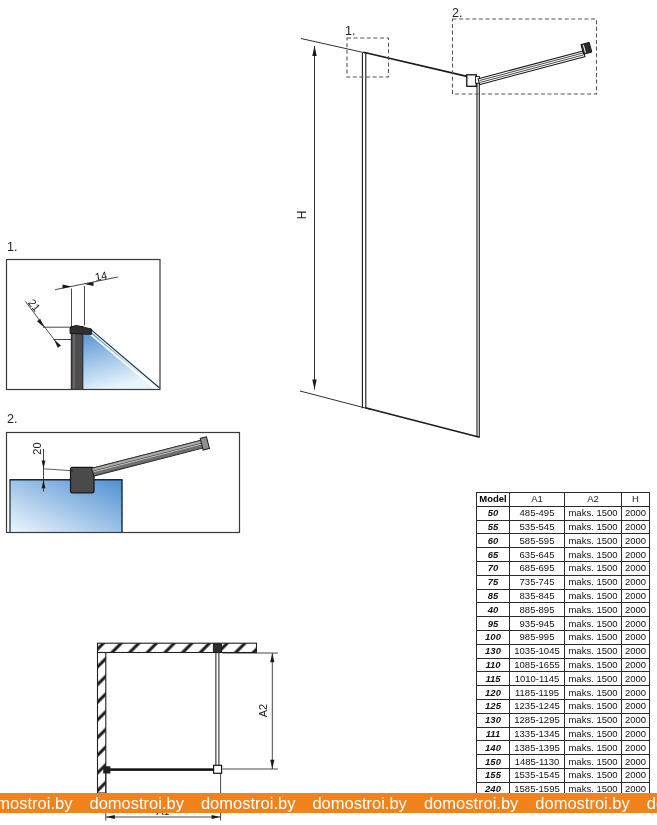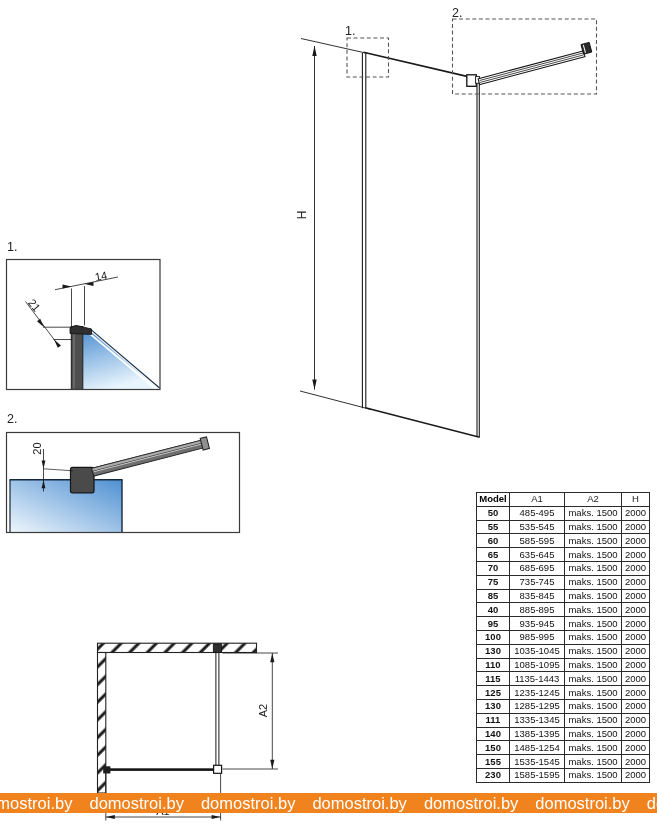--- a/index.html
+++ b/index.html
@@ -12,21 +12,21 @@
   .rot-21{transform:rotate(50deg);transform-origin:center;}
   .ref{font-size:12.5px;color:#222;}
   .dim{font-size:11px;}
   .dimH{font-size:12px;}
 
   .spec-table{position:absolute;left:476px;top:492px;z-index:2;border-collapse:collapse;table-layout:fixed;}
   .spec-table th,.spec-table td{border:1px solid #2b2b2b;text-align:center;vertical-align:middle;
       padding:0 1px;font-size:9.5px;height:12.8px;line-height:1.05;color:#111;overflow:hidden;}
   .spec-table th{font-weight:normal;color:#222;}
   .spec-table th.model-h{font-weight:bold;color:#000;}
-  .spec-table td.model-cell{font-weight:bold;text-align:center;}
+  .spec-table td.model-cell{font-weight:bold;font-style:italic;text-align:center;}
 
   .wm-band{position:absolute;left:0;top:792.5px;width:657px;height:20px;z-index:10;
       background:#f0831e;overflow:hidden;display:flex;align-items:center;gap:17px;}
   .wm-band span{color:#ffffff;font-size:16.5px;line-height:20px;white-space:nowrap;flex:0 0 auto;}
   .wm-band span:first-child{margin-left:-22px;}
 </style>
 </head>
 <body>
 
 <div class="stage">
@@ -251,27 +251,33 @@
           <td>2000</td>
         </tr>
         <tr>
           <td class="model-cell">130</td>
           <td>1035-1045</td>
           <td>maks. 1500</td>
           <td>2000</td>
         </tr>
         <tr>
           <td class="model-cell">110</td>
-          <td>1085-1095</td>
+          <td>1085-1655</td>
           <td>maks. 1500</td>
           <td>2000</td>
         </tr>
         <tr>
           <td class="model-cell">115</td>
-          <td>1135-1443</td>
+          <td>1010-1145</td>
+          <td>maks. 1500</td>
+          <td>2000</td>
+        </tr>
+        <tr>
+          <td class="model-cell">120</td>
+          <td>1185-1195</td>
           <td>maks. 1500</td>
           <td>2000</td>
         </tr>
         <tr>
           <td class="model-cell">125</td>
           <td>1235-1245</td>
           <td>maks. 1500</td>
           <td>2000</td>
         </tr>
         <tr>
@@ -287,32 +293,32 @@
           <td>2000</td>
         </tr>
         <tr>
           <td class="model-cell">140</td>
           <td>1385-1395</td>
           <td>maks. 1500</td>
           <td>2000</td>
         </tr>
         <tr>
           <td class="model-cell">150</td>
-          <td>1485-1254</td>
+          <td>1485-1130</td>
           <td>maks. 1500</td>
           <td>2000</td>
         </tr>
         <tr>
           <td class="model-cell">155</td>
           <td>1535-1545</td>
           <td>maks. 1500</td>
           <td>2000</td>
         </tr>
         <tr>
-          <td class="model-cell">230</td>
+          <td class="model-cell">240</td>
           <td>1585-1595</td>
           <td>maks. 1500</td>
           <td>2000</td>
         </tr>
       </tbody>
   </table>
 
   <div class="wm-band">
 
   <span>domostroi.by</span>

